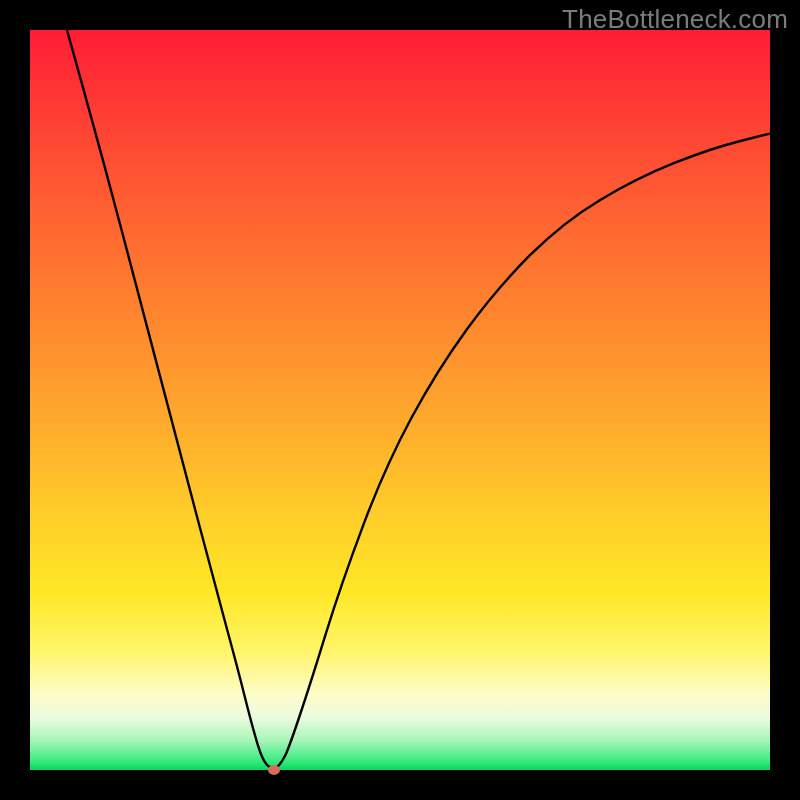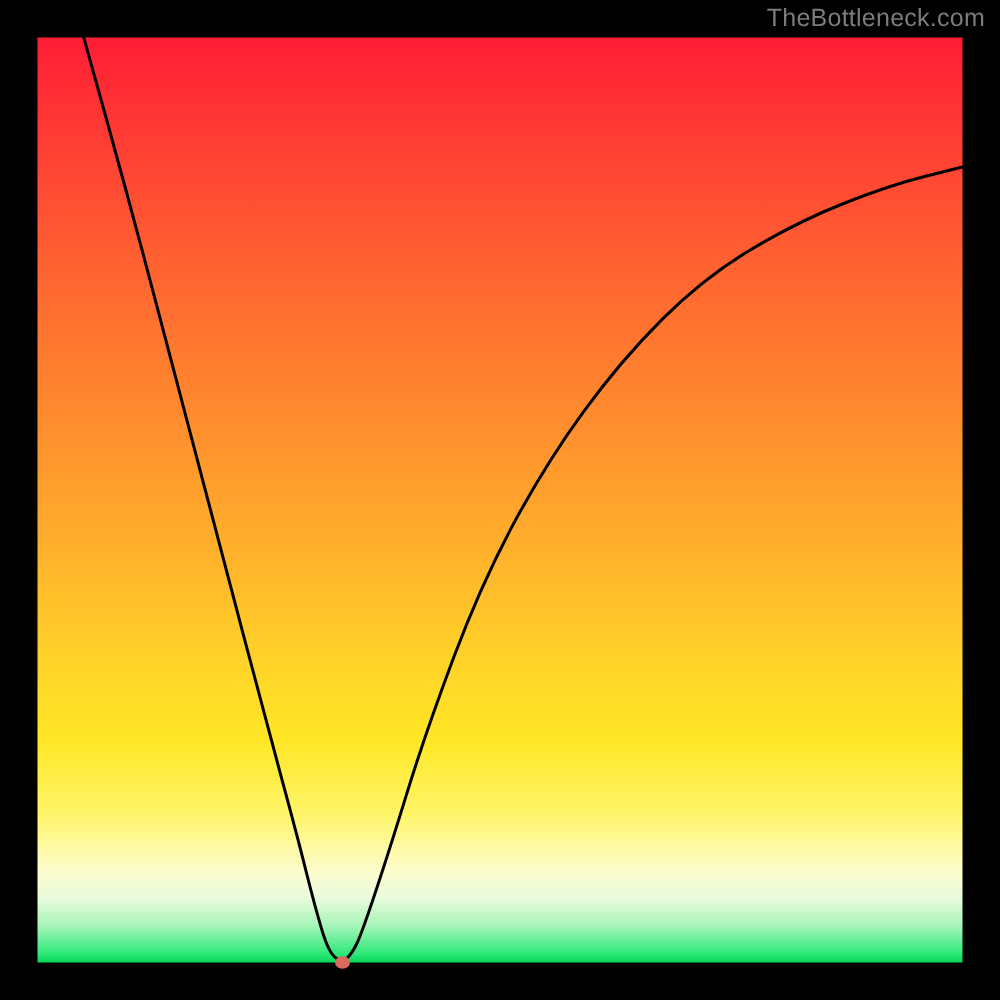--- a/index.html
+++ b/index.html
@@ -40,21 +40,21 @@
       #a7f5b9 96%,
       #30e97a 99%,
       #04d858 100%
     );
   }
   .watermark {
     position: absolute;
     top: 4px;
     right: 12px;
     color: #7c7c7c;
-    font-size: 20px;
+    font-size: 26px;
     letter-spacing: 0.2px;
     user-select: none;
   }
   svg.curve {
     position: absolute;
     top: 0; left: 0;
     width: 740px;
     height: 740px;
     overflow: visible;
   }

